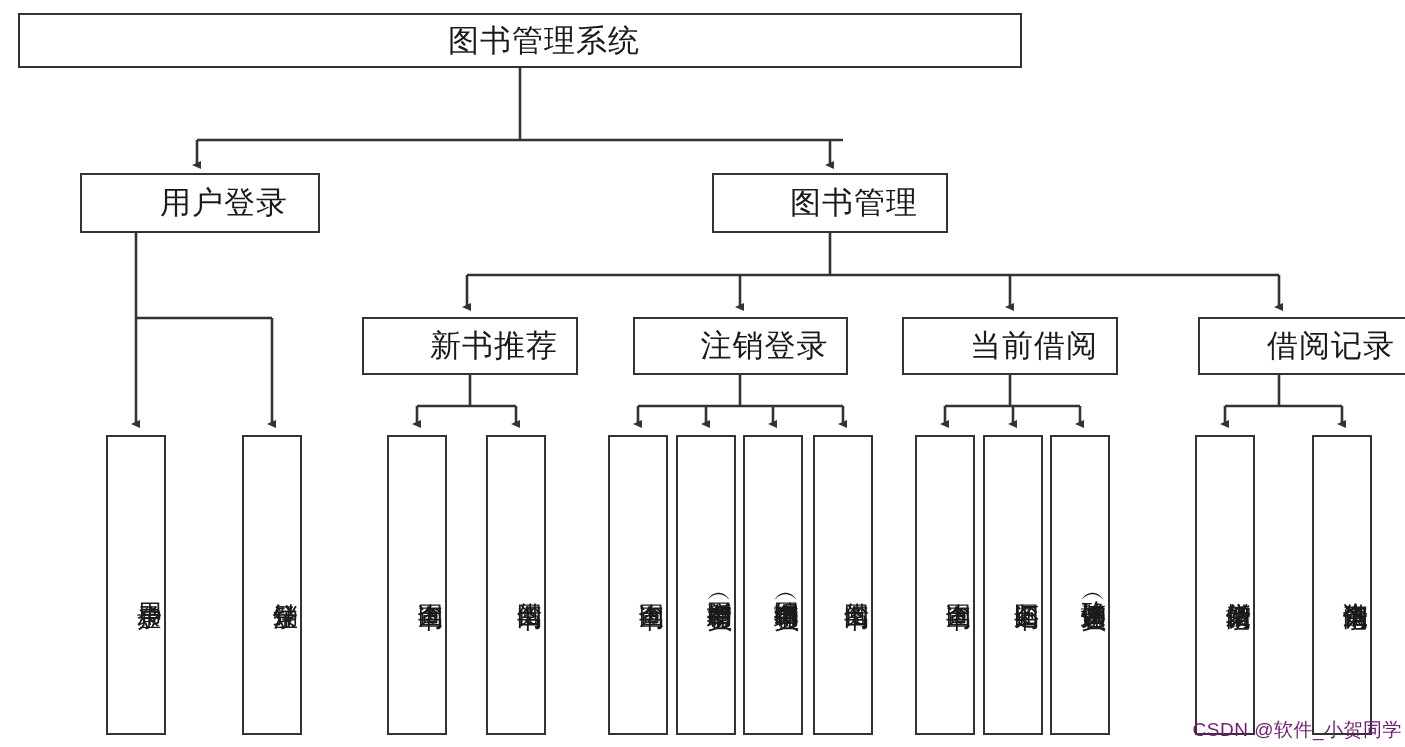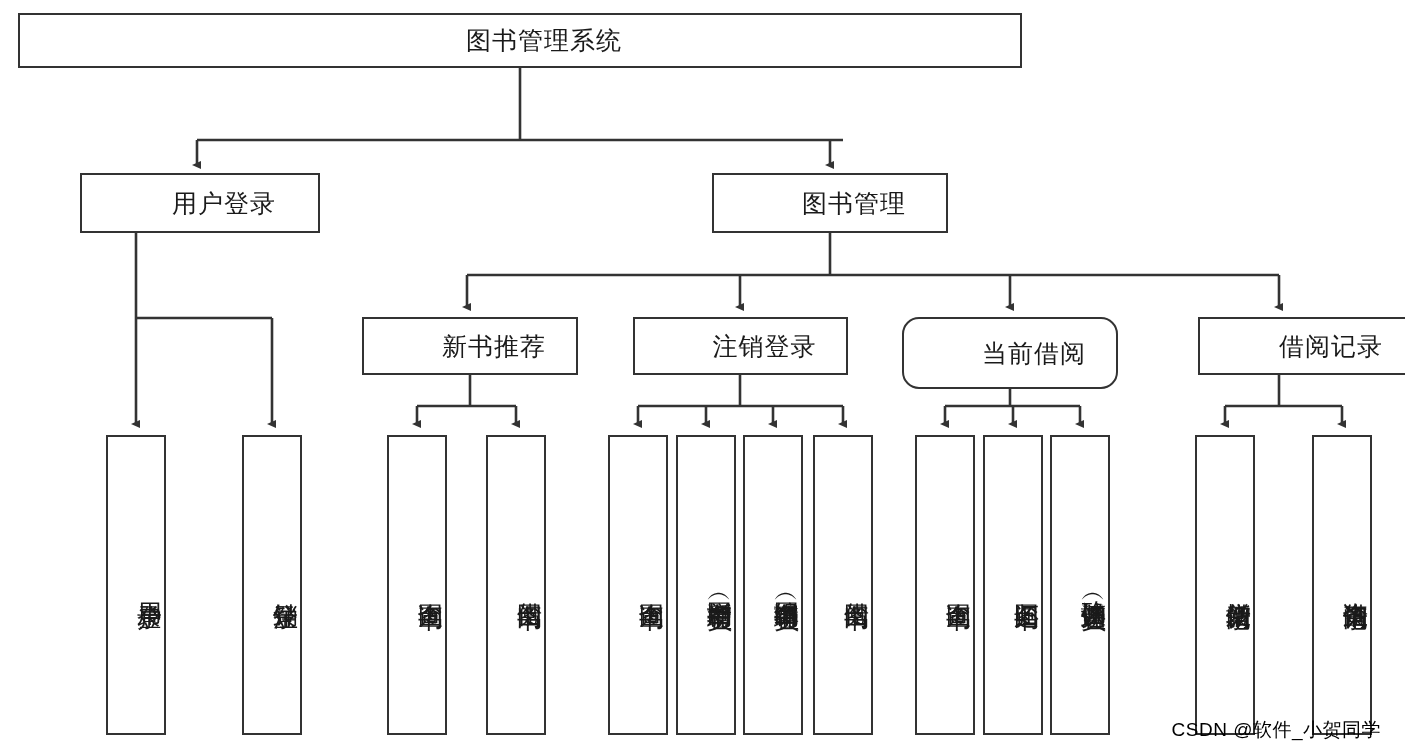--- a/index.html
+++ b/index.html
@@ -28,21 +28,21 @@
     position: absolute;
     box-sizing: border-box;
     border: 2.5px solid #333333;
     background: #ffffff;
     display: flex;
     align-items: center;
     justify-content: center;
     color: #1a1a1a;
   }
   .node.horiz {
-    font-size: 25px;
+    font-size: 31px;
     letter-spacing: 1px;
     padding-left: 48px;
   }
   .node.vert {
     writing-mode: vertical-rl;
     text-orientation: upright;
     font-size: 25px;
     line-height: 1.12;
     letter-spacing: 1px;
     padding-top: 8px;
@@ -50,24 +50,24 @@
     align-items: flex-start;
     justify-content: center;
     white-space: nowrap;
   }
   .node.vert .vlabel {
     writing-mode: vertical-rl;
     text-orientation: upright;
   }
   #watermark {
     position: absolute;
-    right: 24px;
+    right: 3px;
     bottom: 4px;
     font-size: 19px;
-    color: #000000;
+    color: #701a75;
     white-space: nowrap;
     letter-spacing: 0.5px;
   }
 </style>
 </head>
 <body>
 
 <div id="canvas">
 
   <svg id="edges" viewBox="0 0 1405 747" width="1405" height="747">
@@ -130,21 +130,21 @@
   <div class="node horiz" style="left:712px; top:173px; width:236px; height:60px;">
     <span>图书管理</span>
   </div>
 
   <div class="node horiz" style="left:362px; top:317px; width:216px; height:58px;">
     <span>新书推荐</span>
   </div>
   <div class="node horiz" style="left:633px; top:317px; width:215px; height:58px;">
     <span>注销登录</span>
   </div>
-  <div class="node horiz" style="left:902px; top:317px; width:216px; height:72px;border-radius:17px;">
+  <div class="node horiz" style="left:902px; top:317px; width:216px; height:58px;">
     <span>当前借阅</span>
   </div>
   <div class="node horiz" style="left:1170px; top:317px; width:218px; height:58px;margin-left:28px;">
     <span>借阅记录</span>
   </div>
 
   <div class="node vert" style="left:106px; top:435px; width:60px; height:300px;">
     <span class="vlabel">用户登录</span>
   </div>
   <div class="node vert" style="left:242px; top:435px; width:60px; height:300px;">

